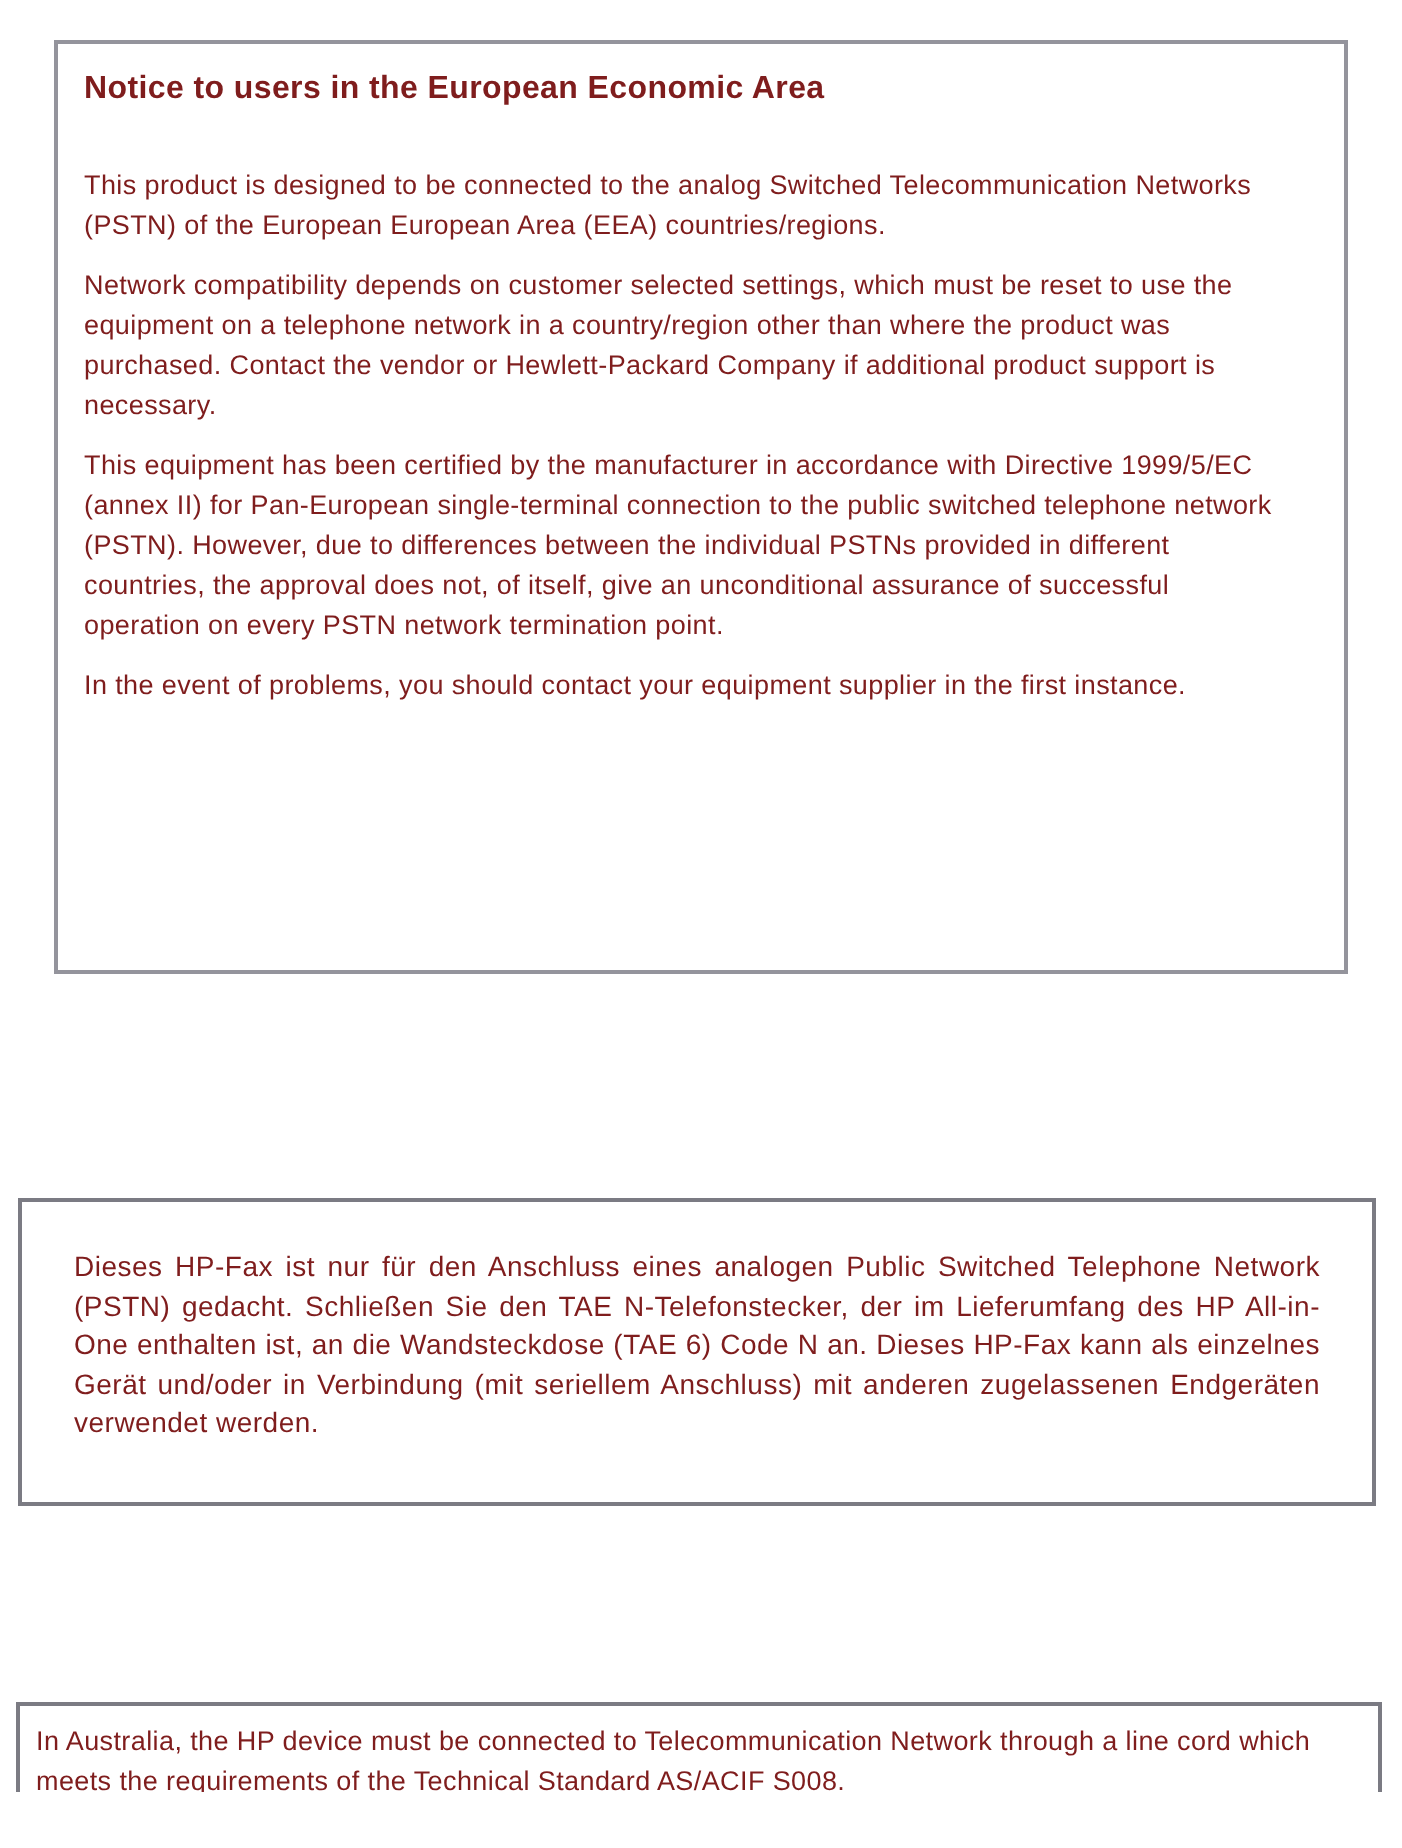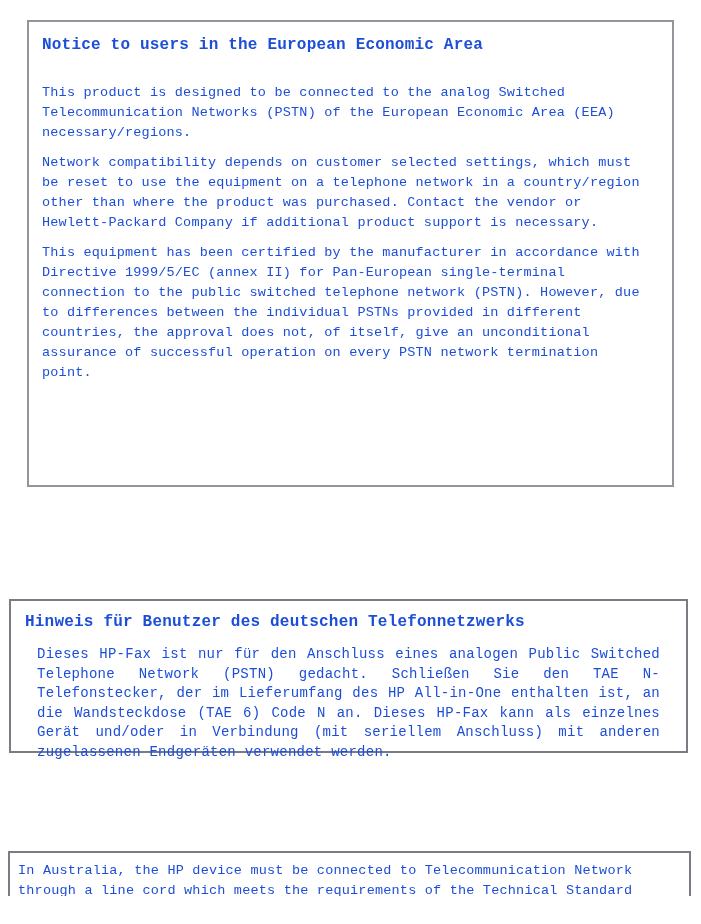--- a/index.html
+++ b/index.html
@@ -5,22 +5,22 @@
   html, body {
     margin: 0;
     padding: 0;
     background: #ffffff;
   }
   #page {
     position: relative;
     width: 701px;
     height: 896px;
     background: #ffffff;
-    font-family: Liberation Mono, monospace;
-    color: #1d4ed8;
+    font-family: Liberation Sans, sans-serif;
+    color: #7f1d1d;
   }
   .notice-box {
     position: absolute;
     box-sizing: border-box;
     background: #ffffff;
   }
   #eea-box {
     left: 27px;
     top: 20px;
     width: 647px;
@@ -74,27 +74,27 @@
     margin: 0;
   }
 </style>
 </head>
 <body>
 
 <div id="page">
 
   <section class="notice-box" id="eea-box">
     <h2 class="notice-title">Notice to users in the European Economic Area</h2>
-    <p class="notice-par">This product is designed to be connected to the analog Switched Telecommunication Networks (PSTN) of the European Economic Area (EEA) necessary/regions.</p>
+    <p class="notice-par">This product is designed to be connected to the analog Switched Telecommunication Networks (PSTN) of the European European Area (EEA) countries/regions.</p>
     <p class="notice-par">Network compatibility depends on customer selected settings, which must be reset to use the equipment on a telephone network in a country/region other than where the product was purchased. Contact the vendor or Hewlett-Packard Company if additional product support is necessary.</p>
     <p class="notice-par">This equipment has been certified by the manufacturer in accordance with Directive 1999/5/EC (annex II) for Pan-European single-terminal connection to the public switched telephone network (PSTN). However, due to differences between the individual PSTNs provided in different countries, the approval does not, of itself, give an unconditional assurance of successful operation on every PSTN network termination point.</p>
+    <p class="notice-par">In the event of problems, you should contact your equipment supplier in the first instance.</p>
   </section>
 
   <section class="notice-box" id="german-box">
-    <h2 class="notice-title">Hinweis für Benutzer des deutschen Telefonnetzwerks</h2>
     <p class="notice-par">Dieses HP-Fax ist nur für den Anschluss eines analogen Public Switched Telephone Network (PSTN) gedacht. Schließen Sie den TAE N-Telefonstecker, der im Lieferumfang des HP All-in-One enthalten ist, an die Wandsteckdose (TAE 6) Code N an. Dieses HP-Fax kann als einzelnes Gerät und/oder in Verbindung (mit seriellem Anschluss) mit anderen zugelassenen Endgeräten verwendet werden.</p>
   </section>
 
   <section class="notice-box" id="australia-box">
     <p class="notice-par">In Australia, the HP device must be connected to Telecommunication Network through a line cord which meets the requirements of the Technical Standard AS/ACIF S008.</p>
   </section>
 
 </div>
 
 </body></html>

